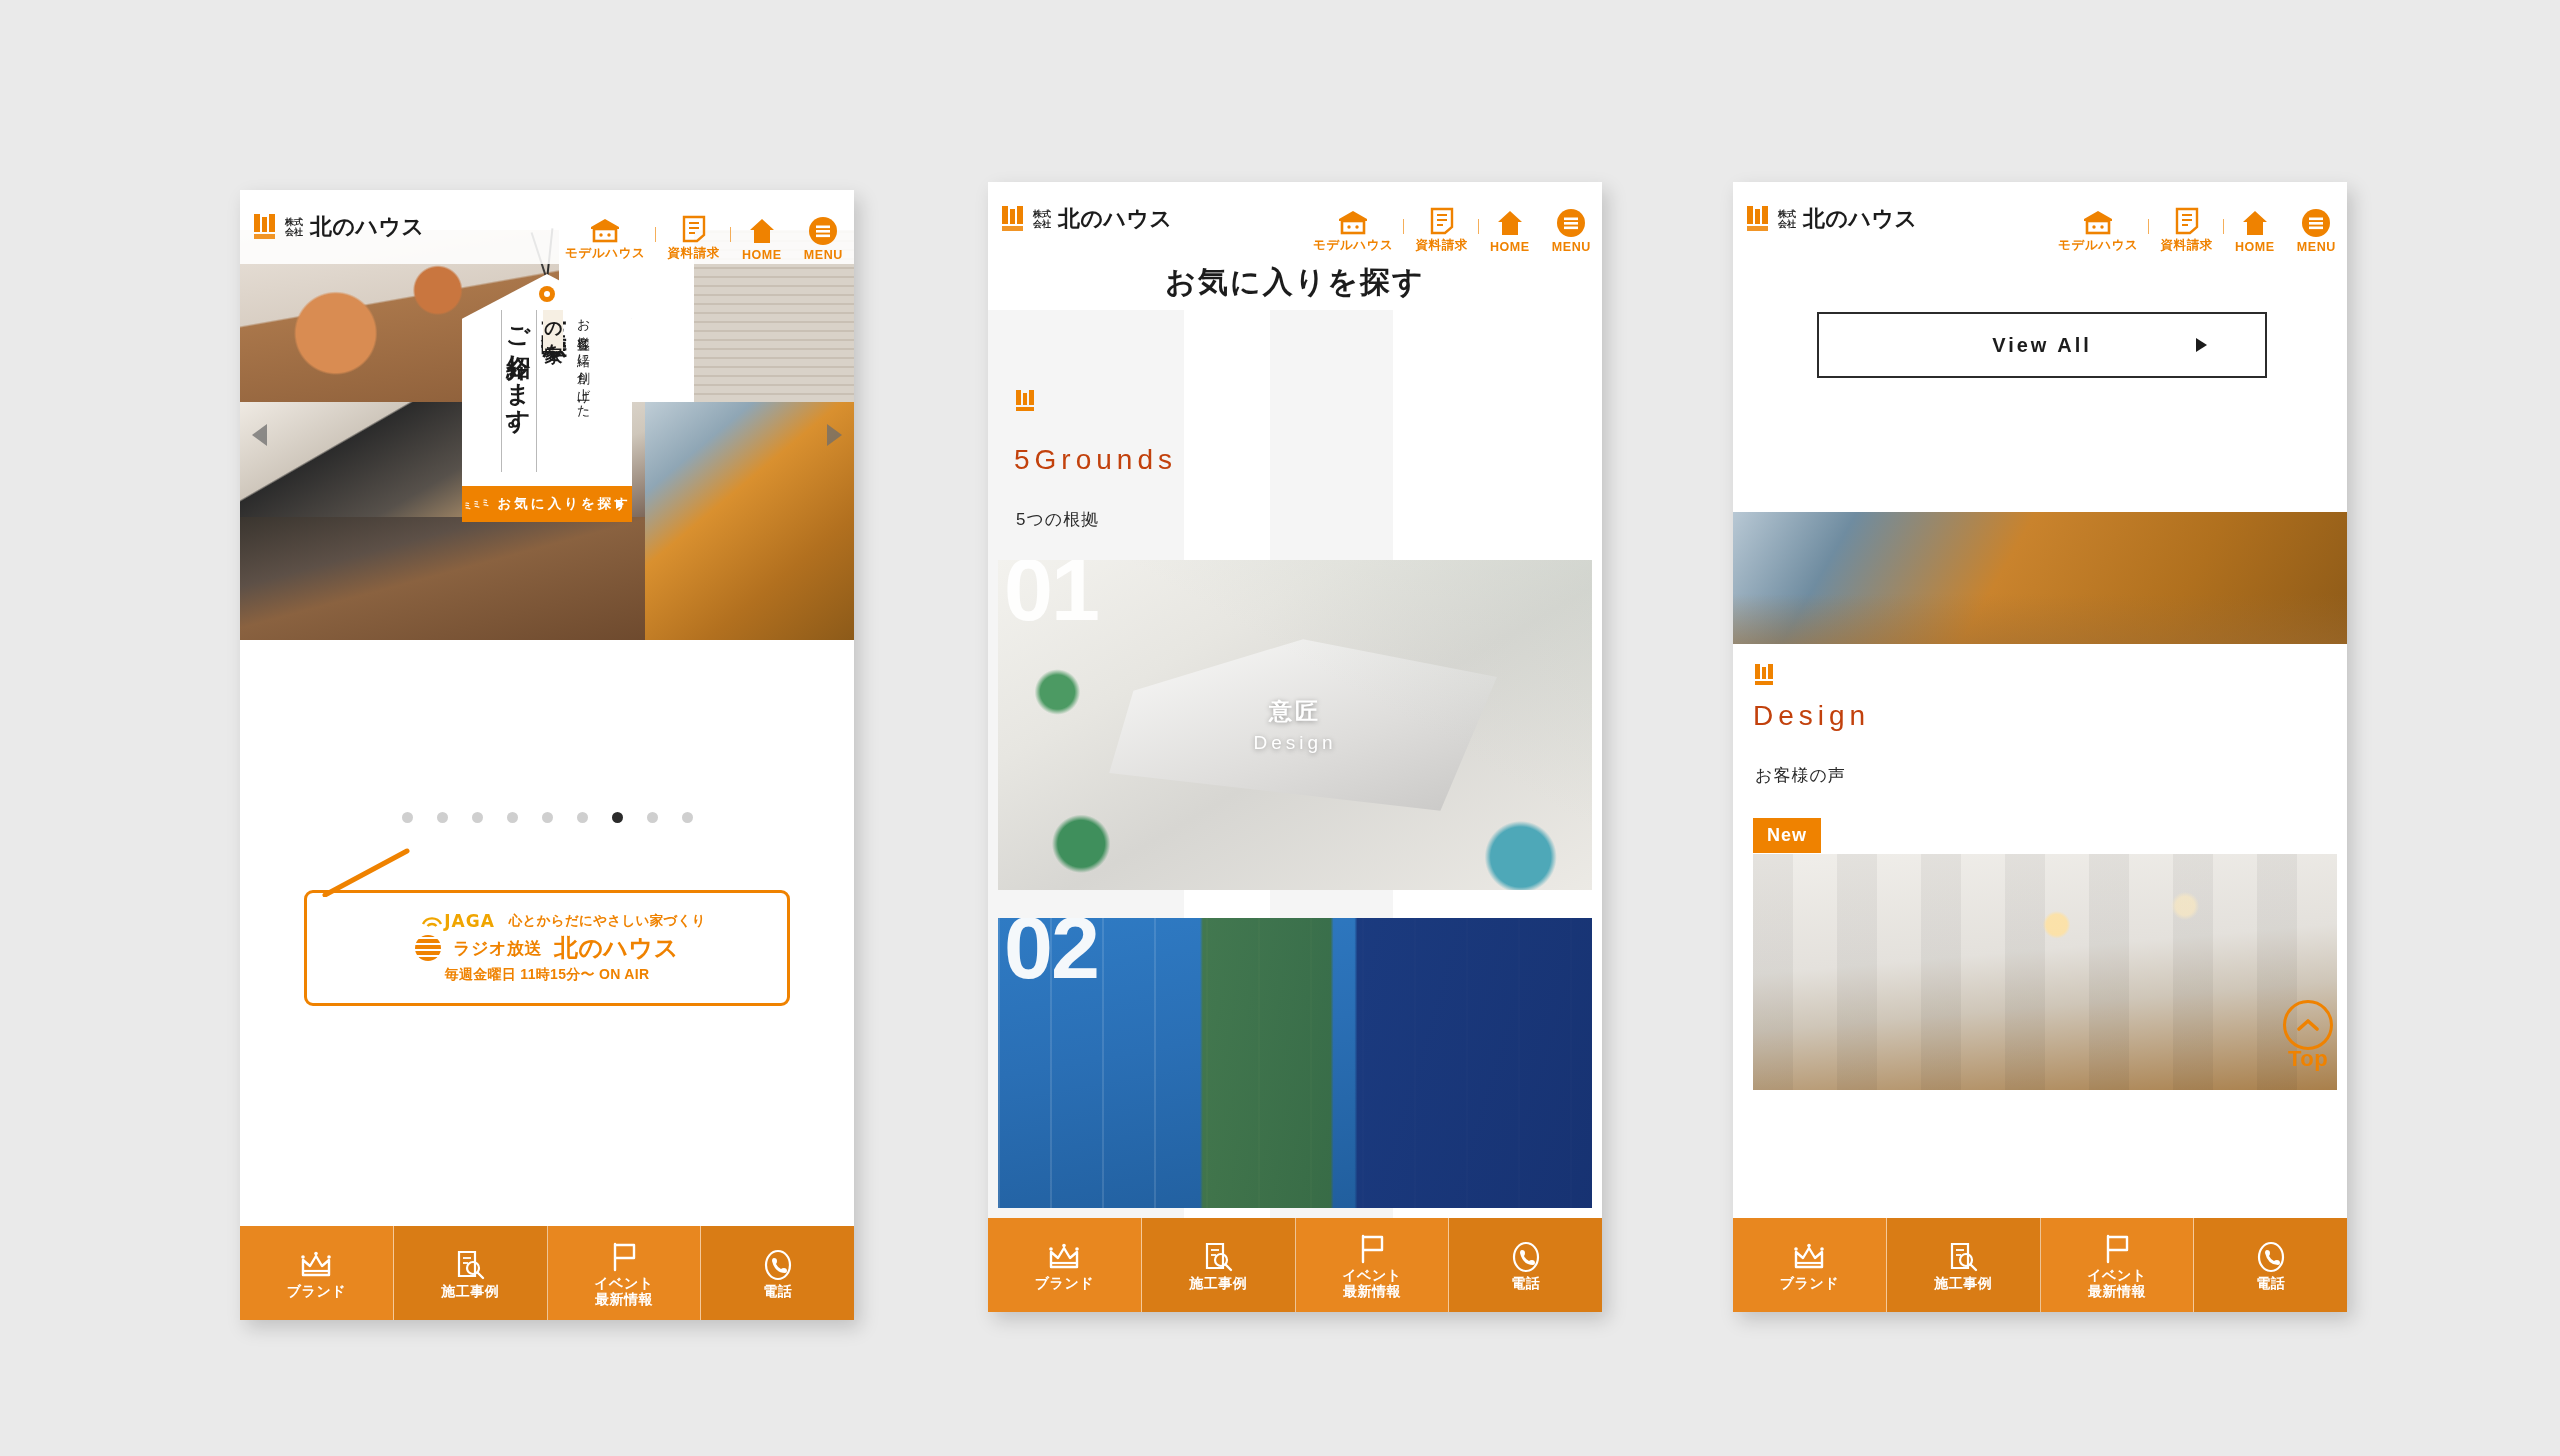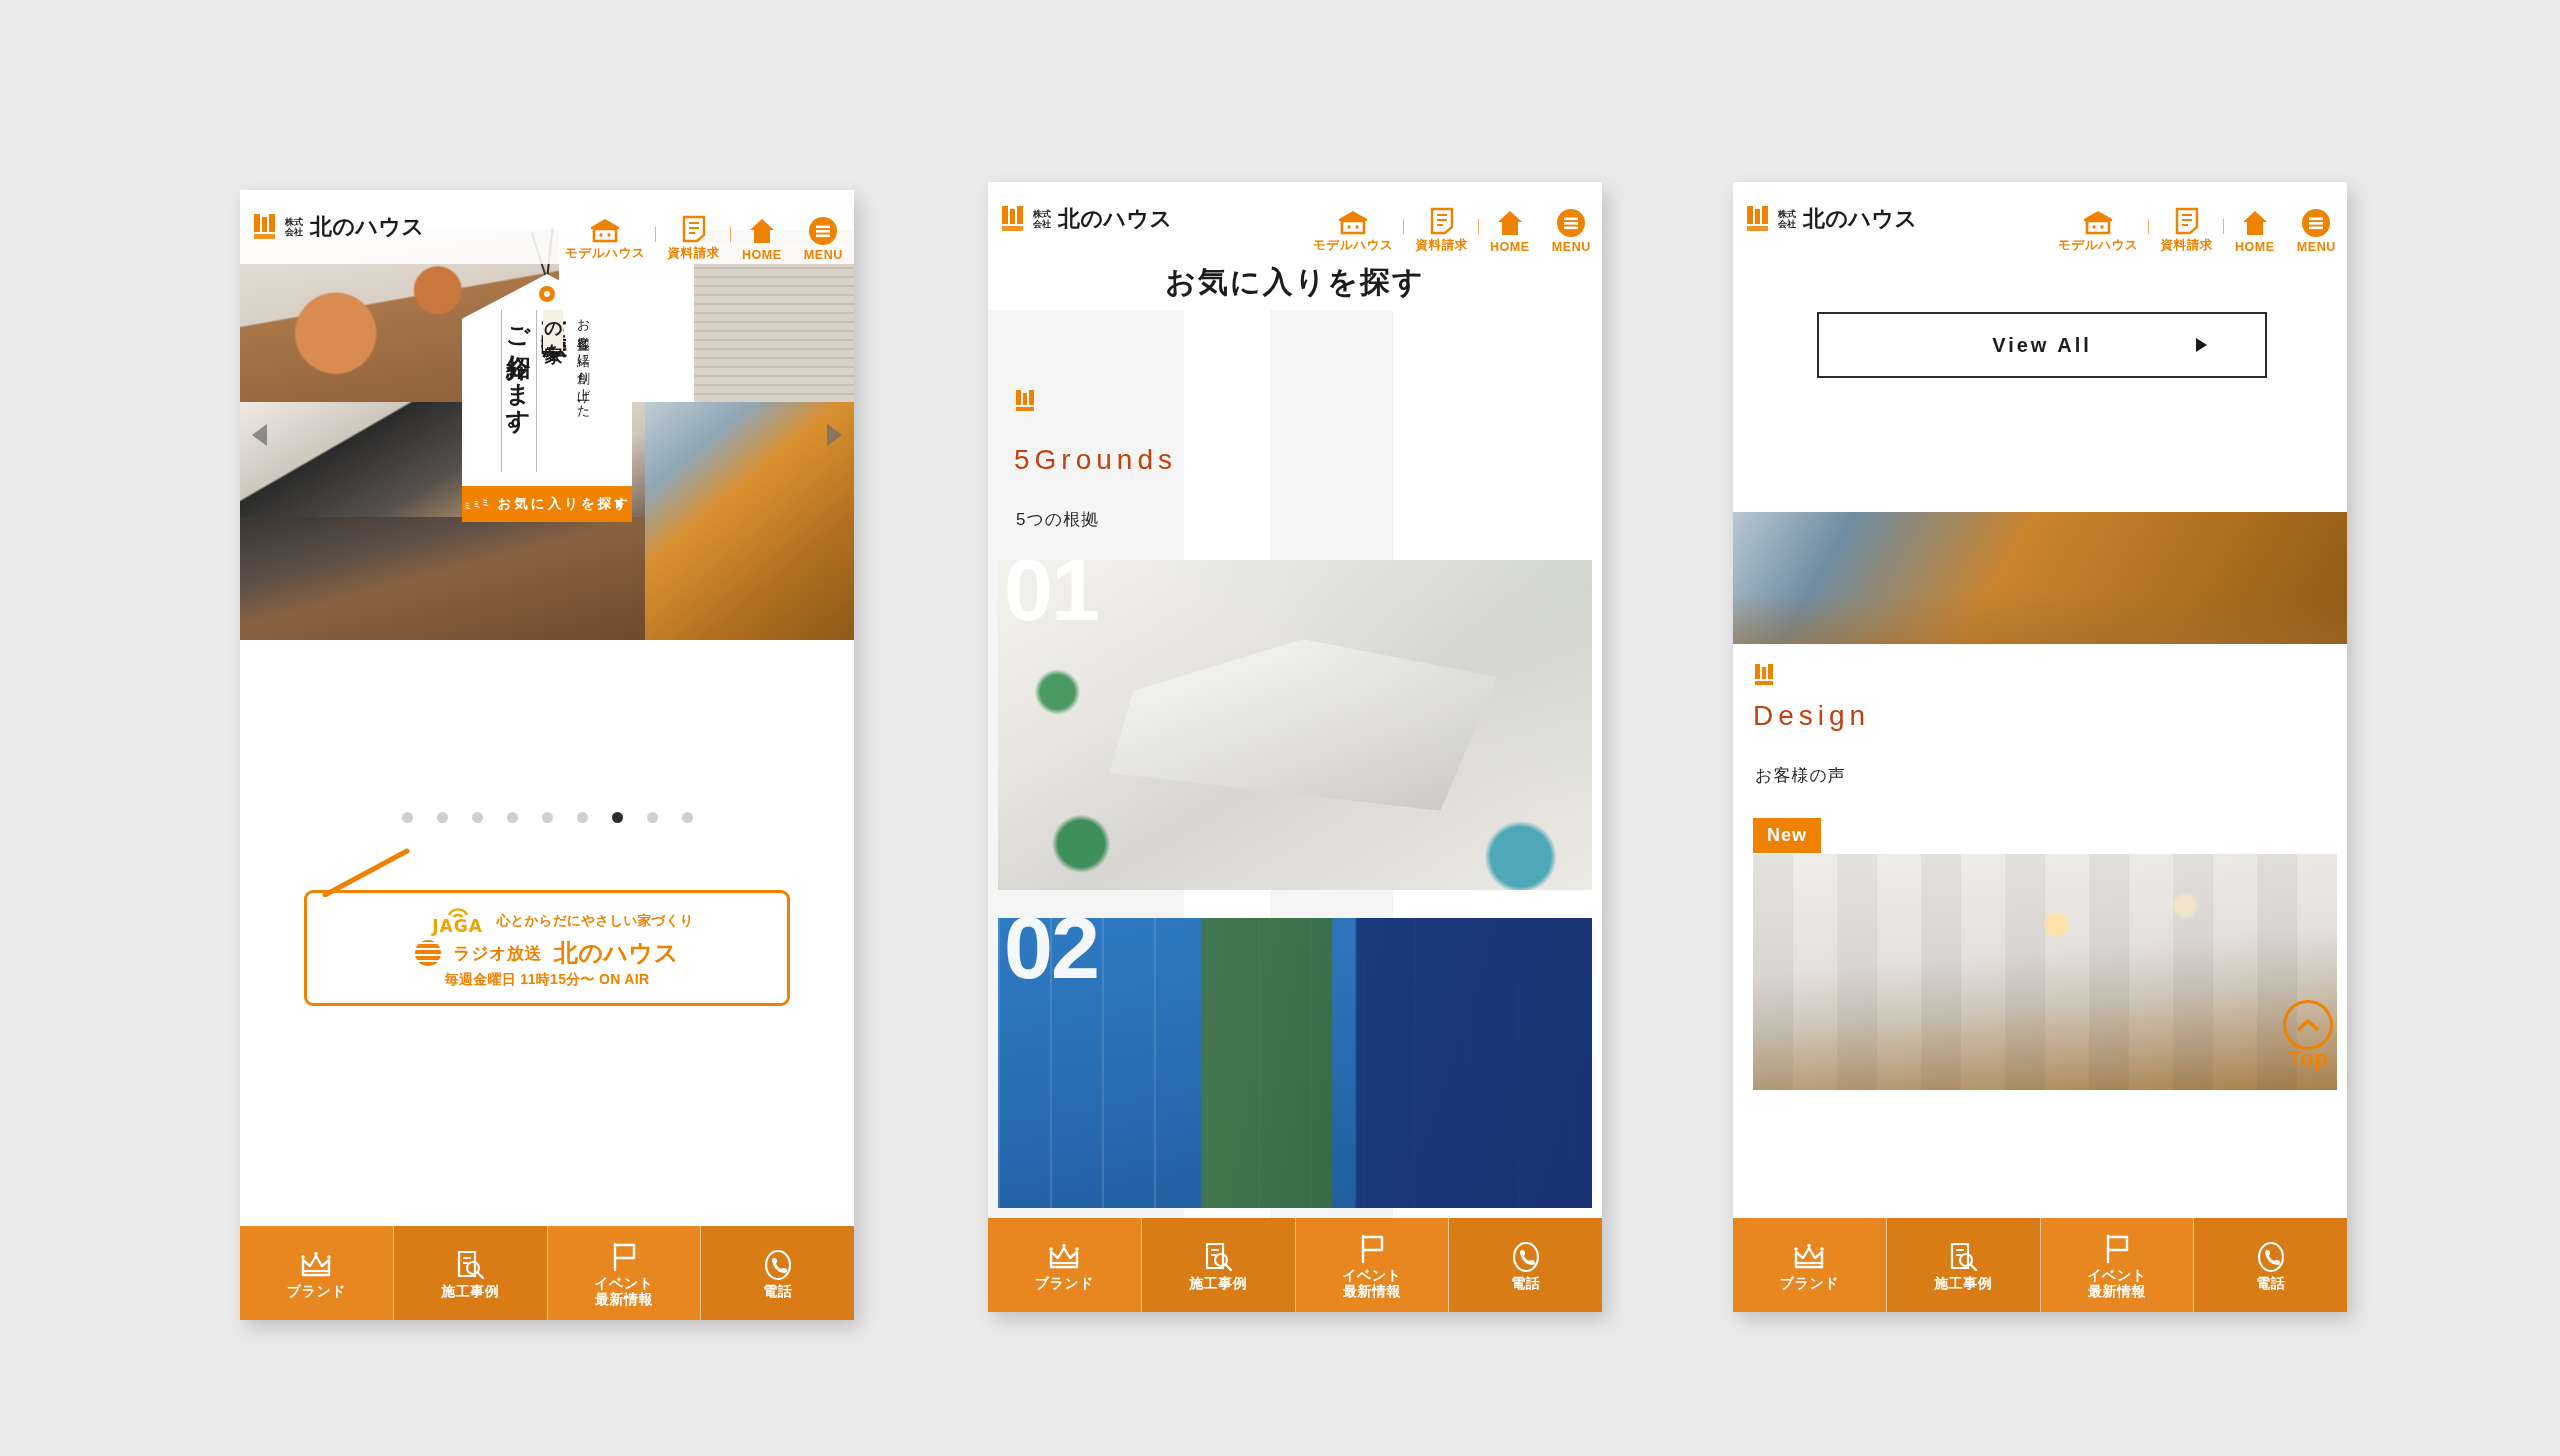--- a/index.html
+++ b/index.html
@@ -112,21 +112,21 @@
   .dot.on{background:#2b2b2b;}
 
   
   .radio{
     position:absolute;left:64px;right:64px;top:700px;height:110px;
     border:3px solid #ef8200;border-radius:9px;background:#fff;
     display:flex;flex-direction:column;align-items:center;justify-content:center;gap:2px;
   }
   .antenna{position:absolute;left:14px;top:-46px;width:118px;height:50px;pointer-events:none;}
   .rrow1{display:flex;align-items:center;gap:14px;}
-  .jaga{display:flex;flex-direction:column;align-items:center;line-height:1;margin-left:32px;}
+  .jaga{display:flex;flex-direction:row;align-items:center;line-height:1;margin-left:32px;}
   .jagatxt{font-size:17px;font-weight:bold;color:#f0a500;letter-spacing:1px;font-family:"DejaVu Sans",sans-serif;}
   .rtag{font-size:13.5px;color:#ef8200;font-weight:bold;letter-spacing:.3px;}
   .rrow2{display:flex;align-items:center;gap:12px;}
   .rdisk{width:26px;height:26px;border-radius:50%;background:repeating-linear-gradient(0deg,#ef8200 0 4px,#fff 4px 6px);}
   .rbig1{font-size:17px;color:#ef8200;font-weight:bold;letter-spacing:.5px;}
   .rbig2{font-size:24px;color:#ef8200;font-weight:bold;letter-spacing:.5px;}
   .rrow3{font-size:14px;color:#ef8200;font-weight:bold;letter-spacing:.3px;}
 
   
   .botnav{position:absolute;left:0;right:0;bottom:0;height:94px;display:flex;z-index:45;}
@@ -398,20 +398,24 @@
             <i class="ml2"></i>
             <i class="ml3"></i>
             <i class="ml4"></i>
           </div>
       <div class="bigen" style="position:absolute;left:26px;top:134px">5Grounds</div>
       <div class="subjp" style="position:absolute;left:28px;top:198px">5つの根拠</div>
 
       <div class="card img-model" style="left:10px;right:10px;top:250px;height:330px">
         <div class="plate"></div>
         <div class="num">01</div>
+        <div class="cap">
+          <div class="capjp">意匠</div>
+          <div class="capen">Design</div>
+        </div>
       </div>
 
       <div class="card img-scaffold" style="left:10px;right:10px;top:608px;height:290px">
         <div class="num">02</div>
       </div>
     </div>
 
     <div class="appbar">
       <div class="brand">
         <div class="brandmark">

